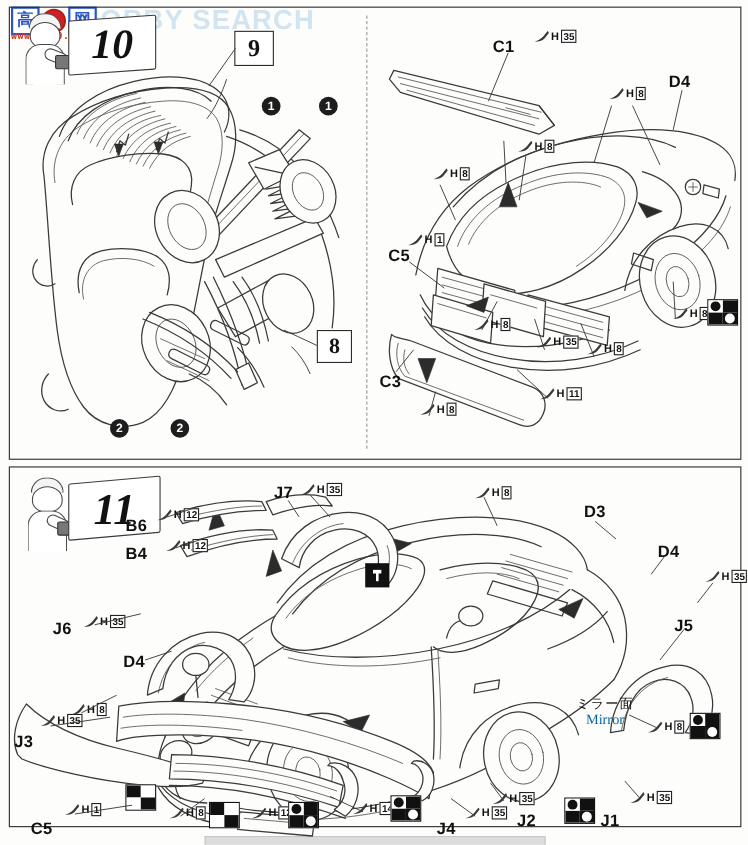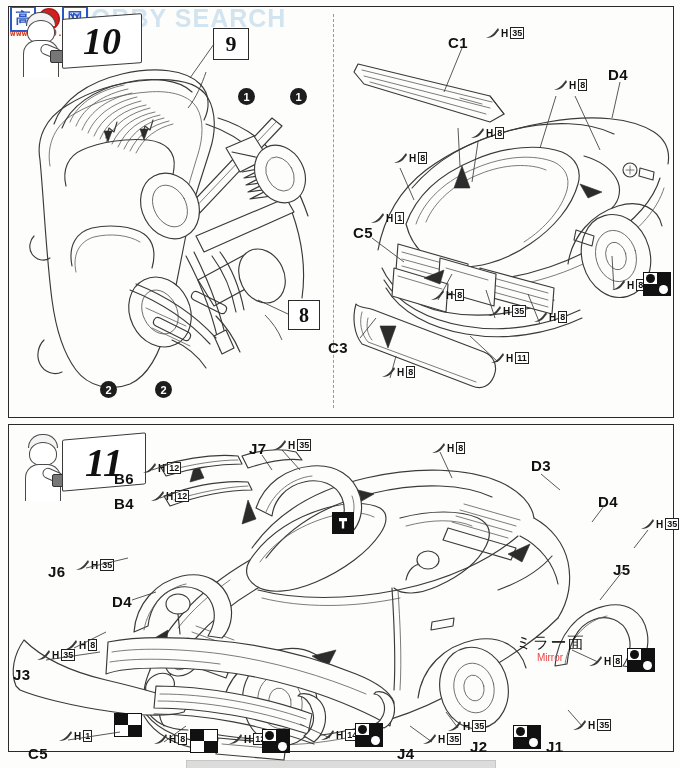--- a/index.html
+++ b/index.html
@@ -142,22 +142,22 @@
     position:absolute;width:22px;height:22px;background:#111;
     display:flex;align-items:center;justify-content:center;
   }
   .toolbox::after{
     content:"";width:8px;height:11px;background:#fff;
     clip-path:polygon(0 0,100% 0,100% 35%,65% 35%,65% 100%,35% 100%,35% 35%,0 35%);
   }
 
   
   .mirror-note{position:absolute;text-align:center;line-height:1.12;}
-  .mirror-jp{font-size:16px;color:#111;font-family:"DejaVu Sans",sans-serif;letter-spacing:1px;}
-  .mirror-en{font-size:10px;color:#ef4444;font-family:Liberation Sans, sans-serif;}
+  .mirror-jp{font-size:12px;color:#111;font-family:"DejaVu Sans",sans-serif;letter-spacing:1px;}
+  .mirror-en{font-size:13px;color:#0369a1;font-family:Liberation Serif, serif;}
 
   
   .art{position:absolute;pointer-events:none;}
   .art svg{display:block;overflow:visible;}
   .ln{fill:none;stroke:#3a3a3a;stroke-width:1.15;stroke-linecap:round;stroke-linejoin:round;}
   .ln-t{fill:none;stroke:#5a5a5a;stroke-width:.8;stroke-linecap:round;stroke-linejoin:round;}
   .ln-f{fill:#fdfdfb;stroke:#3a3a3a;stroke-width:1.15;stroke-linejoin:round;}
   .lead{fill:none;stroke:#3b3b3b;stroke-width:.85;}
   .arrowfill{fill:#2c2c2c;stroke:#2c2c2c;stroke-width:.6;}
 </style>
@@ -552,21 +552,21 @@
       <path class="ln-f" d="M96 2 C104 0 112 6 114 14 C116 24 112 34 104 38 L96 34
                             C102 30 106 22 104 14 C102 8 98 4 94 4 Z"></path>
     </svg>
   </div>
 
   <div class="toolbox" style="left:332px;top:512px;"></div>
 
   <div class="plabel" style="left:448px;top:34px;">C1</div>
   <div class="plabel" style="left:608px;top:66px;">D4</div>
   <div class="plabel" style="left:353px;top:224px;">C5</div>
-  <div class="plabel" style="left:328px;top:339px;">C3</div>
+  <div class="plabel" style="left:345px;top:339px;">C3</div>
 
   <div class="paint" style="left:485px;top:27px;">
     <span class="brush">
         <svg width="15" height="11">
           <path d="M1 10 C4 9 7 7 9 5 L13 0 L14 2 L10 7 C8 9 5 10 1 10 Z" fill="#3a3a3a"></path>
         </svg>
       </span>
     <span class="pcode">H</span>
     <span class="pnum">35</span>
   </div>

